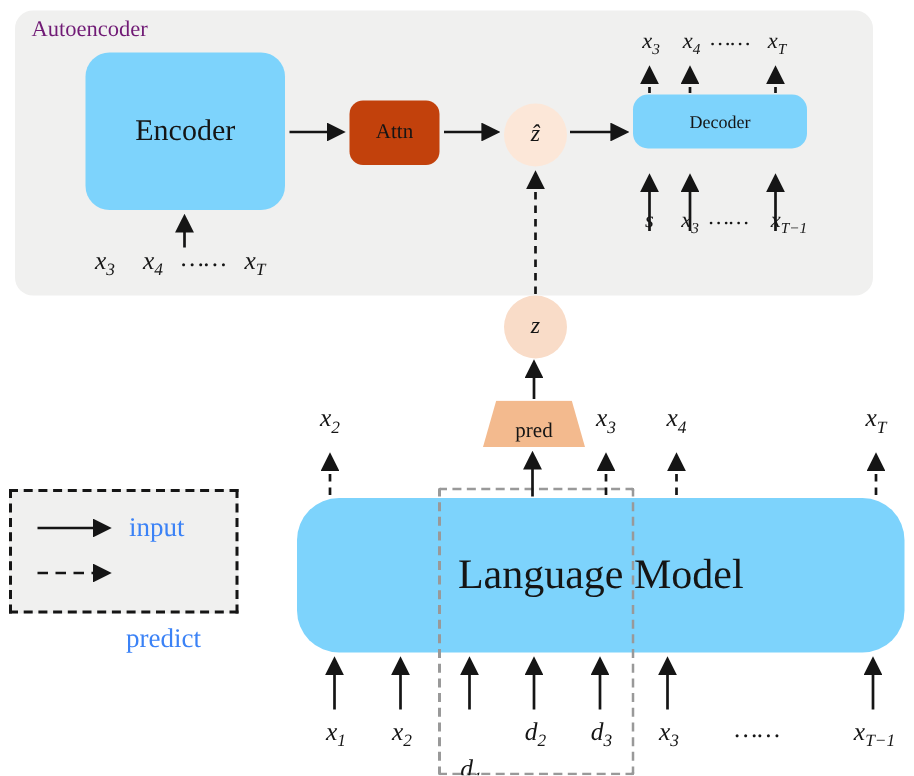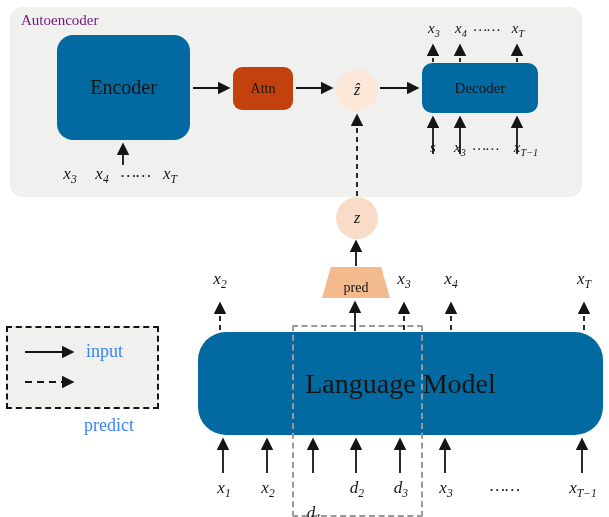--- a/index.html
+++ b/index.html
@@ -2,21 +2,21 @@
 <html><head>
 <meta charset="utf-8">
 <style>
   html,body{margin:0;padding:0;background:#fff;}
   #canvas{position:relative;width:609px;height:517px;background:#ffffff;overflow:hidden;
           font-family:"Liberation Serif","DejaVu Serif",serif;color:#151515;}
   .abs{position:absolute;}
   .panel{background:#f0f0ef;border-radius:12px;}
   .box{position:absolute;display:flex;align-items:center;justify-content:center;
        font-family:"Liberation Serif","DejaVu Serif",serif;color:#151515;}
-  .blue{background:#0369a1;}
+  .blue{background:#7dd3fc;}
   .orange{background:#c2410c;}
   .circle{border-radius:50%;font-style:italic;}
   .title{position:absolute;font-size:15px;color:#701a75;}
   .m{position:absolute;transform:translateX(-50%);font-style:italic;font-size:17px;
      white-space:nowrap;line-height:1.1;}
   .m.small{font-size:15px;}
   .m sub{font-size:0.68em;line-height:0;}
   .lg{position:absolute;font-size:18px;color:#3b82f6;}
   .trap{position:absolute;left:322px;top:267px;width:68px;height:31px;background:#f3ba8e;
         clip-path:polygon(13% 0,87% 0,100% 100%,0 100%);
@@ -41,21 +41,21 @@
   </div>
 
   <div class="box orange" style="left:233px;top:67px;width:60px;height:43px;border-radius:9px;font-size:14px;">
     <span>Attn</span>
   </div>
 
   <div class="box circle" style="left:336px;top:69px;width:42px;height:42px;background:#fce7d8;font-size:16px;">
     <span>ẑ</span>
   </div>
 
-  <div class="box blue" style="left:422px;top:63px;width:116px;height:50px;border-radius:10px;font-size:15px;">
+  <div class="box blue" style="left:422px;top:63px;width:116px;height:36px;border-radius:10px;font-size:12px;">
     <span>Decoder</span>
   </div>
 
   <div class="box circle" style="left:336px;top:197px;width:42px;height:42px;background:#f9dcc8;font-size:16px;">
     <span>z</span>
   </div>
 
   <div class="trap">
     <span>pred</span>
   </div>

